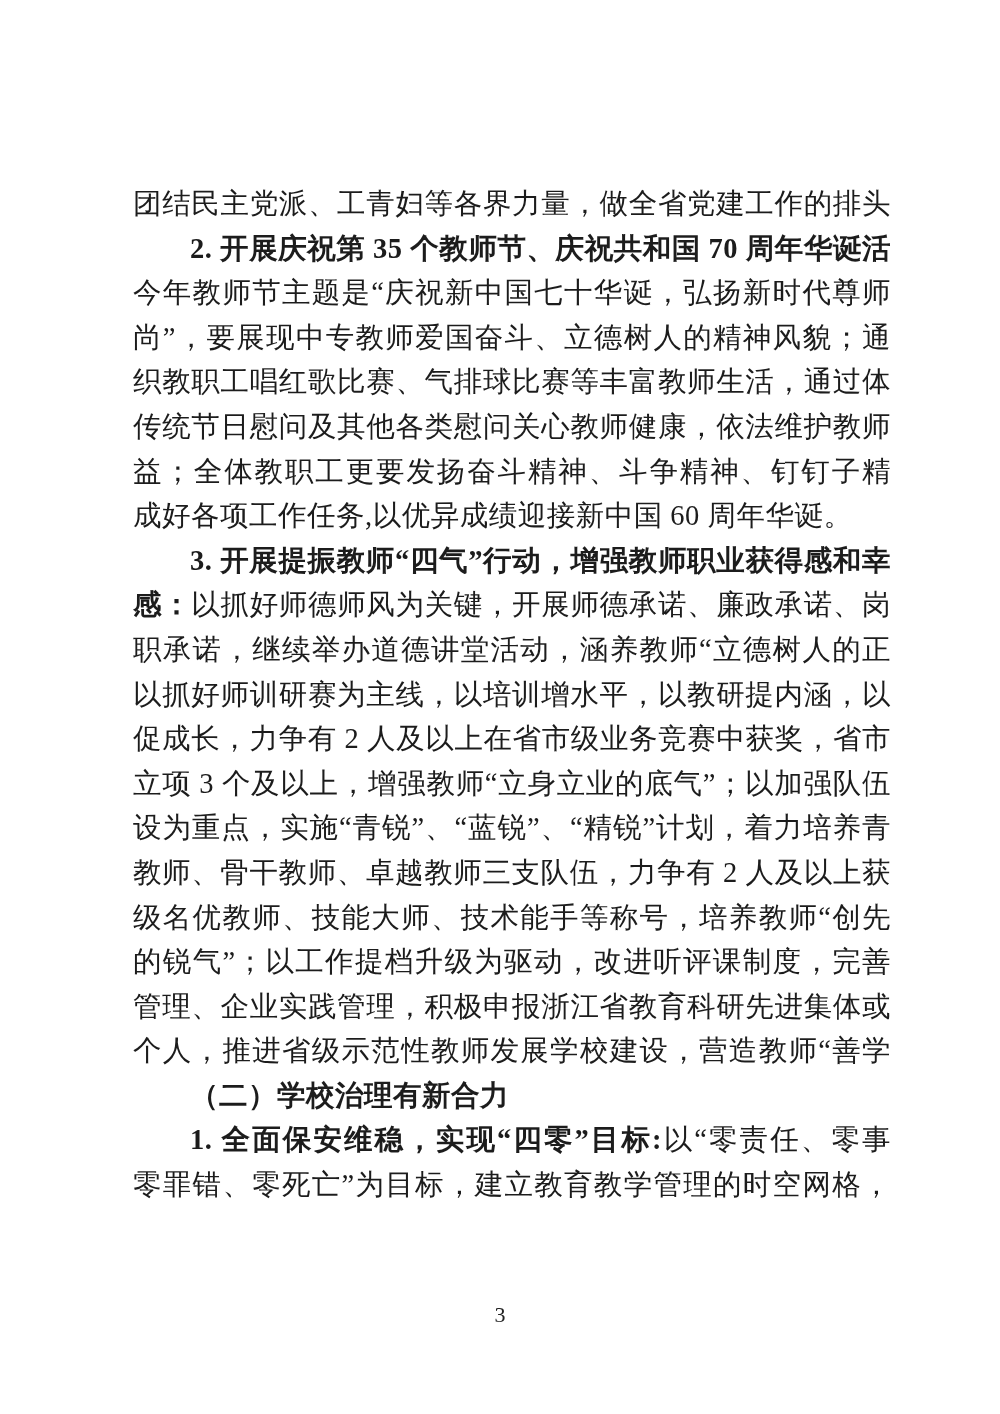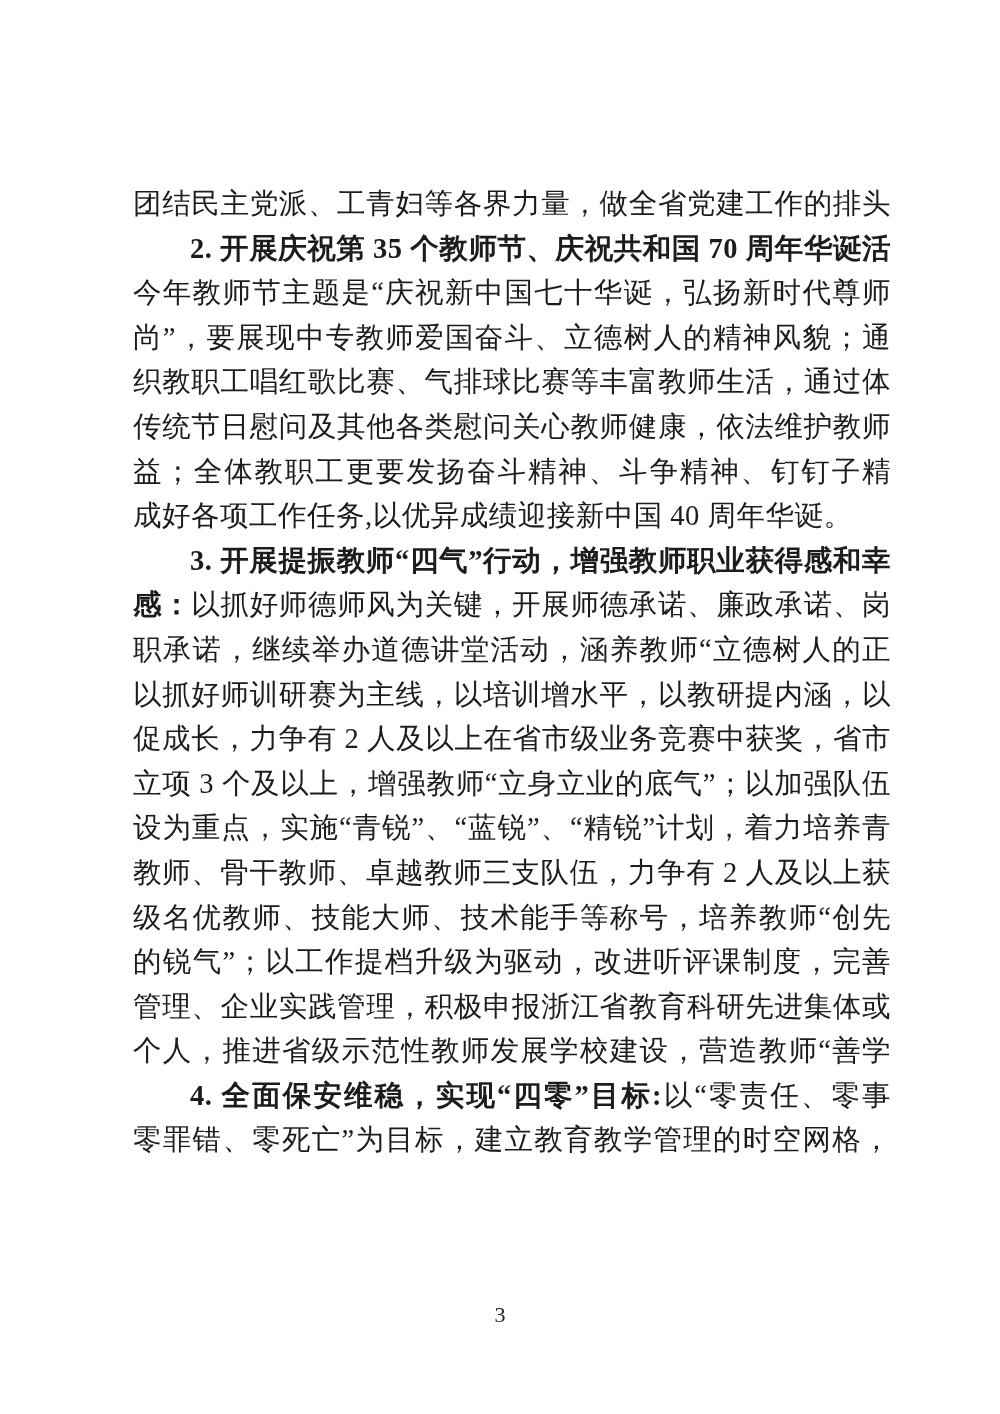--- a/index.html
+++ b/index.html
@@ -56,30 +56,31 @@
 
 <div class="page">
   <div class="doc-body">
       <div class="line just"><span>团结民主党派、工青妇等各界力量，做全省党建工作的排头兵。</span></div>
       <div class="line indent just"><span class="seg-bold">2. 开展庆祝第 35 个教师节、庆祝共和国 70 周年华诞活动：</span></div>
       <div class="line just"><span>今年教师节主题是“庆祝新中国七十华诞，弘扬新时代尊师风</span></div>
       <div class="line just"><span>尚”，要展现中专教师爱国奋斗、立德树人的精神风貌；通过组</span></div>
       <div class="line just"><span>织教职工唱红歌比赛、气排球比赛等丰富教师生活，通过体检、</span></div>
       <div class="line just"><span>传统节日慰问及其他各类慰问关心教师健康，依法维护教师权</span></div>
       <div class="line just"><span>益；全体教职工更要发扬奋斗精神、斗争精神、钉钉子精神,完</span></div>
-      <div class="line"><span>成好各项工作任务,以优异成绩迎接新中国 40 周年华诞。</span></div>
+      <div class="line"><span>成好各项工作任务,以优异成绩迎接新中国 60 周年华诞。</span></div>
       <div class="line indent just"><span class="seg-bold">3. 开展提振教师“四气”行动，增强教师职业获得感和幸福</span></div>
       <div class="line just"><span class="seg-bold">感：</span><span>以抓好师德师风为关键，开展师德承诺、廉政承诺、岗位履</span></div>
       <div class="line just"><span>职承诺，继续举办道德讲堂活动，涵养教师“立德树人的正气”；</span></div>
       <div class="line just"><span>以抓好师训研赛为主线，以培训增水平，以教研提内涵，以比赛</span></div>
       <div class="line just"><span>促成长，力争有 2 人及以上在省市级业务竞赛中获奖，省市课题</span></div>
       <div class="line just"><span>立项 3 个及以上，增强教师“立身立业的底气”；以加强队伍建</span></div>
       <div class="line just"><span>设为重点，实施“青锐”、“蓝锐”、“精锐”计划，着力培养青年</span></div>
       <div class="line just"><span>教师、骨干教师、卓越教师三支队伍，力争有 2 人及以上获省市</span></div>
       <div class="line just"><span>级名优教师、技能大师、技术能手等称号，培养教师“创先争优</span></div>
       <div class="line just"><span>的锐气”；以工作提档升级为驱动，改进听评课制度，完善课题</span></div>
       <div class="line just"><span>管理、企业实践管理，积极申报浙江省教育科研先进集体或先进</span></div>
       <div class="line just"><span>个人，推进省级示范性教师发展学校建设，营造教师“善学乐教</span></div>
-      <div class="line indent just"><span class="seg-bold">4. 全面保安维稳，实现“四零”目标:</span><span>以“零责任、零事故、</span></div>
+      <div class="line indent"><span class="seg-bold">（二）学校治理有新合力</span></div>
+      <div class="line indent just"><span class="seg-bold">1. 全面保安维稳，实现“四零”目标:</span><span>以“零责任、零事故、</span></div>
       <div class="line just"><span>零罪错、零死亡”为目标，建立教育教学管理的时空网格，制定</span></div>
     </div>
   <div class="footer">3</div>
 </div>
 
 </body></html>

